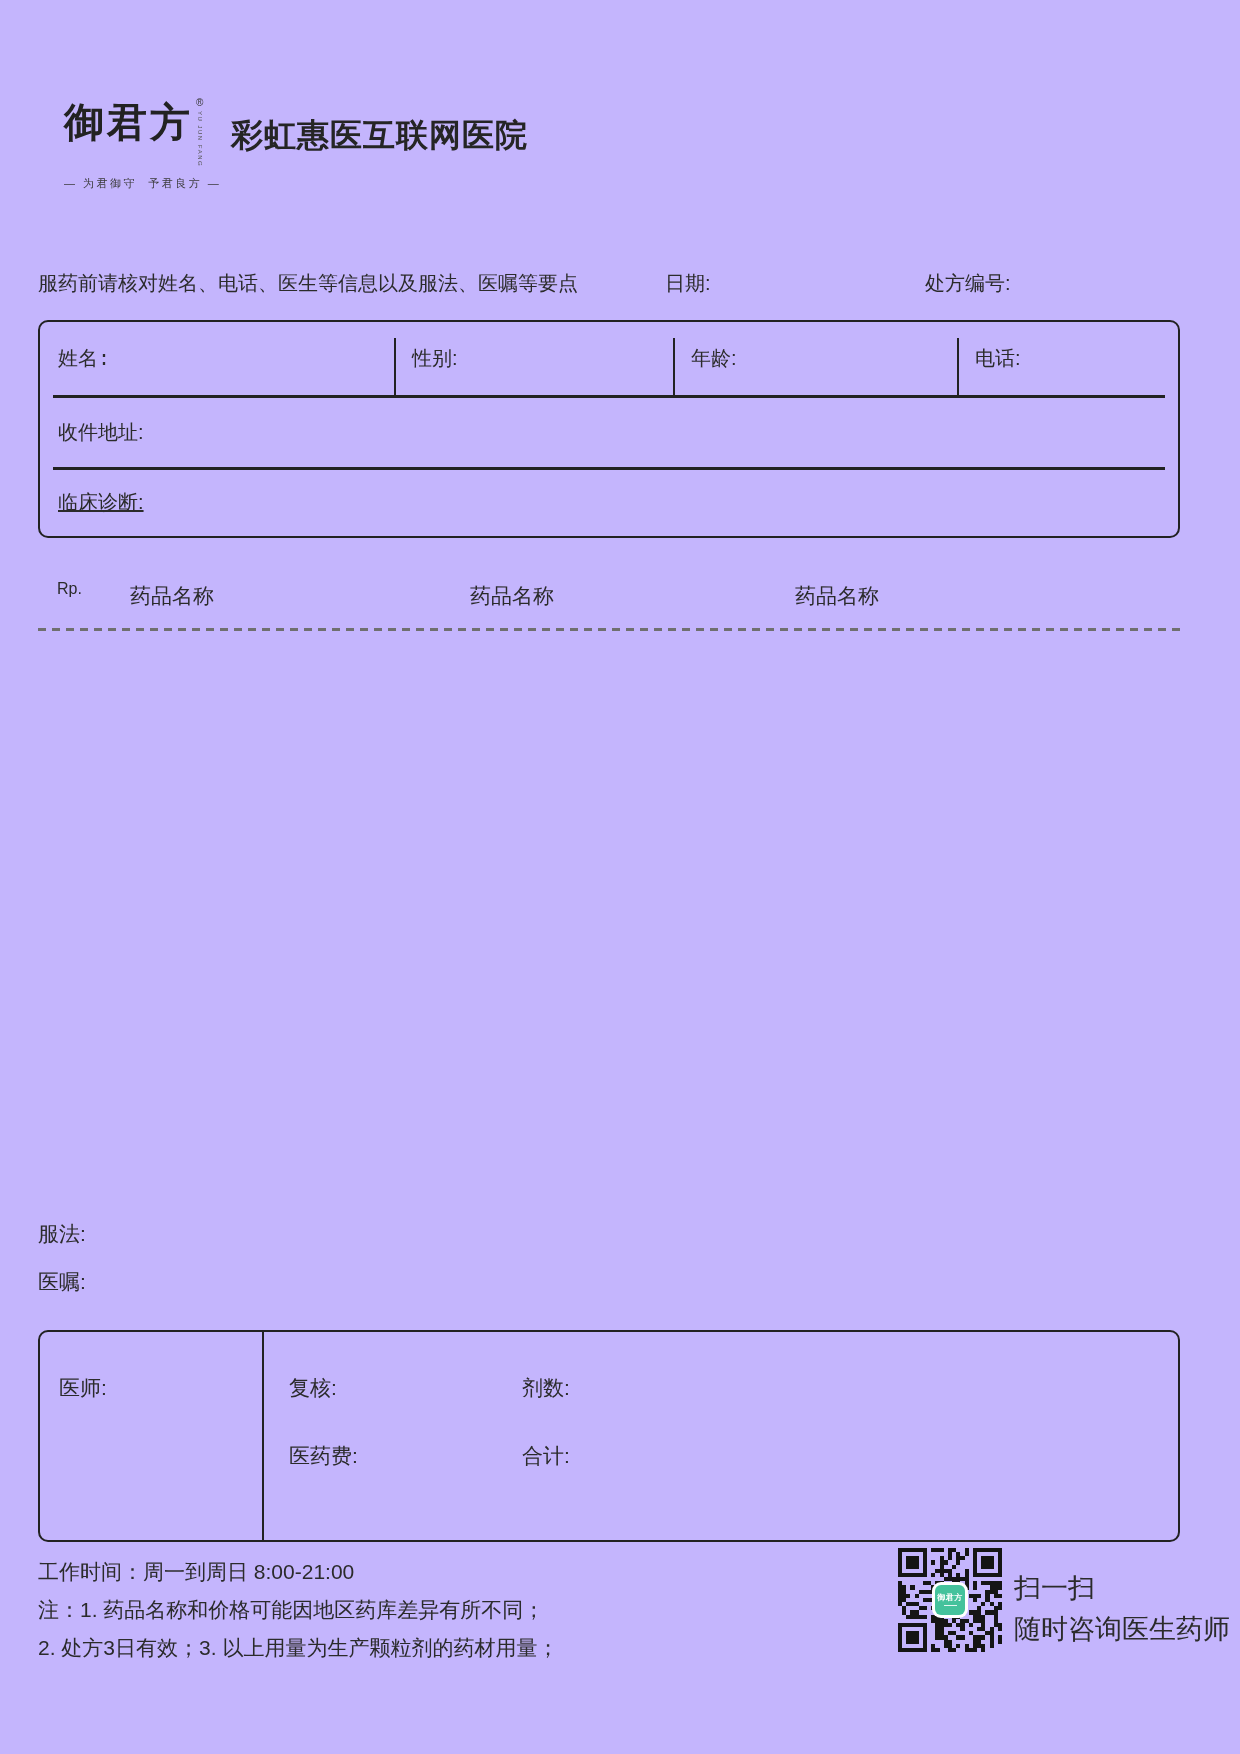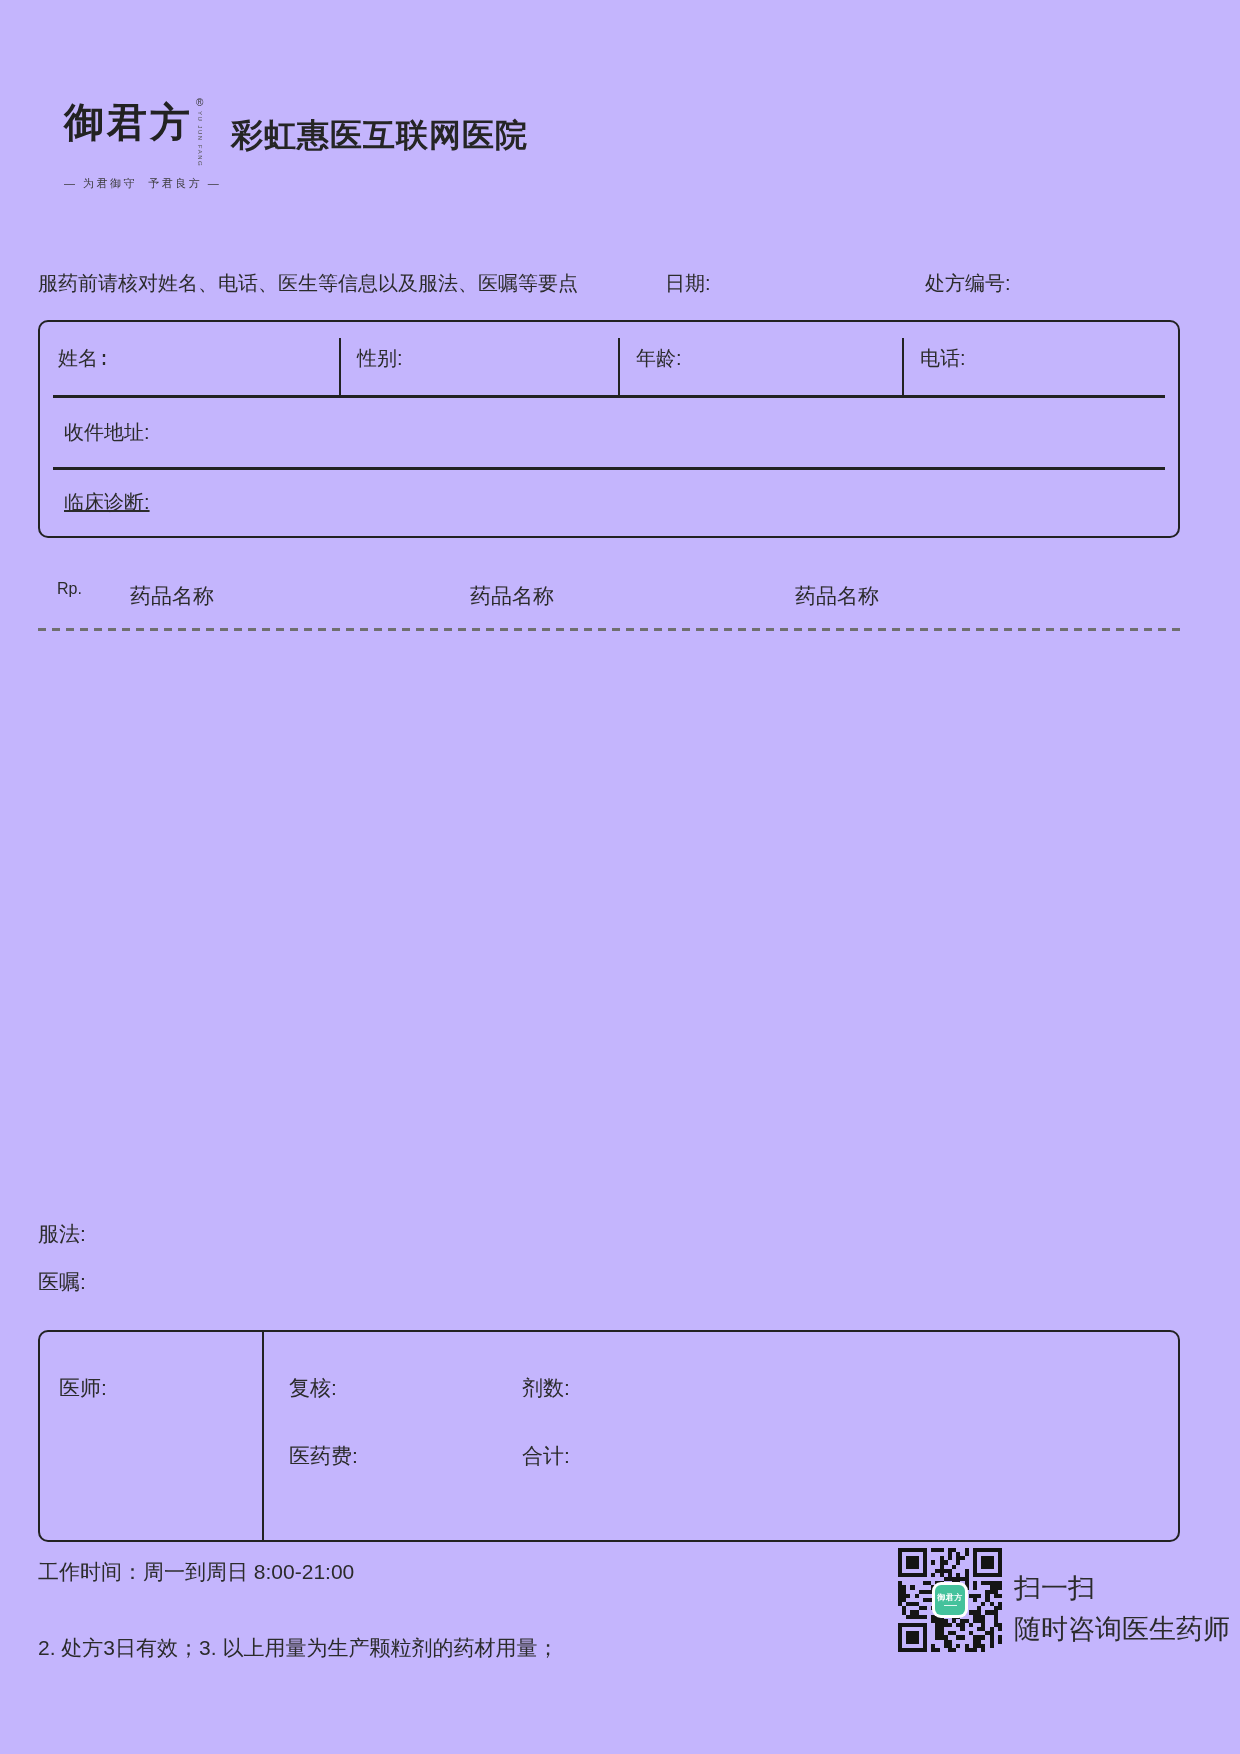--- a/index.html
+++ b/index.html
@@ -31,28 +31,28 @@
   .pbox{
     position:absolute;left:38px;top:320px;width:1142px;height:218px;
     border:2.5px solid #222;border-radius:10px;box-sizing:border-box;
   }
   .prow{position:relative;display:flex;align-items:center;box-sizing:border-box;}
   .prow1{height:73px;}
   .prow2{height:69px;}
   .prow3{height:65px;text-decoration:underline;}
   .prow span{font-size:20px;color:#2b2b2b;}
   .pcell{height:100%;display:flex;align-items:center;padding-left:18px;box-sizing:border-box;position:relative;}
-  .c1{width:299px;font-family:Liberation Mono, monospace;}
+  .c1{width:354px;font-family:Liberation Mono, monospace;}
   .c2{width:279px;}
   .c3{width:284px;}
   .c4{flex:1;}
   .c2::before,.c3::before,.c4::before{
     content:"";position:absolute;left:0;top:16px;bottom:0;width:2px;background:#222;
   }
-  .prow2,.prow3{padding-left:24px;}
+  .prow2,.prow3{padding-left:18px;}
   .hline{height:3px;background:#222;margin:0 13px;}
   
   .rp-row span{position:absolute;color:#2b2b2b;}
   .rp{left:57px;top:580px;font-size:16px;}
   .dc1{left:130px;top:582px;font-size:21px;}
   .dc2{left:470px;top:582px;font-size:21px;}
   .dc3{left:795px;top:582px;font-size:21px;}
   .dashline{
     position:absolute;left:38px;top:628px;width:1142px;height:3px;
     background:repeating-linear-gradient(90deg,#6f6f6f 0 8px,transparent 8px 14px);
@@ -155,20 +155,21 @@
   <section class="sbox">
     <span class="s-doctor">医师:</span>
     <div class="s-divider"></div>
     <span class="s-review">复核:</span>
     <span class="s-doses">剂数:</span>
     <span class="s-fee">医药费:</span>
     <span class="s-total">合计:</span>
   </section>
 
   <div class="hours">工作时间：周一到周日 8:00-21:00</div>
+  <div class="note1">注：1. 药品名称和价格可能因地区药库差异有所不同；</div>
   <div class="note2">2. 处方3日有效；3. 以上用量为生产颗粒剂的药材用量；</div>
 
   <div class="qr">
     <svg id="qr-svg" viewBox="0 0 25 25" xmlns="http://www.w3.org/2000/svg">
         <g fill="#151515">
           <rect x="0" y="0" width="1" height="1"></rect>
           <rect x="1" y="0" width="1" height="1"></rect>
           <rect x="2" y="0" width="1" height="1"></rect>
           <rect x="3" y="0" width="1" height="1"></rect>
           <rect x="4" y="0" width="1" height="1"></rect>

